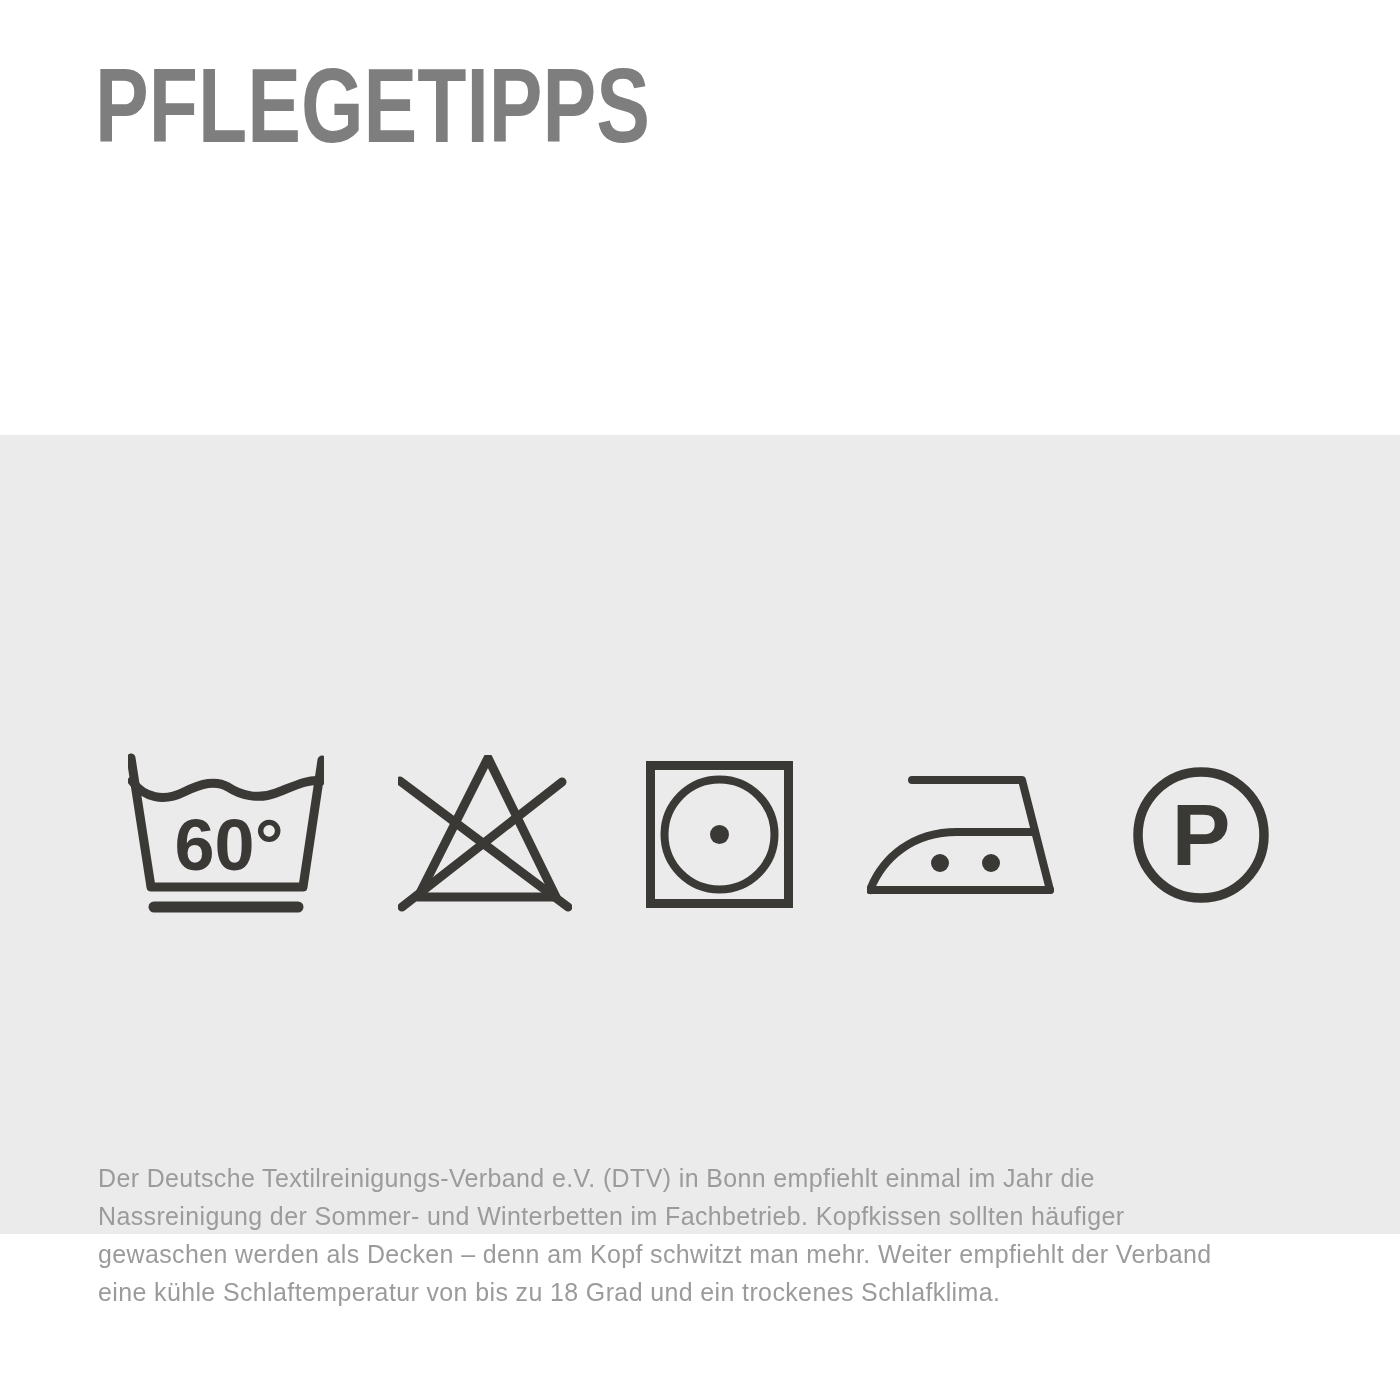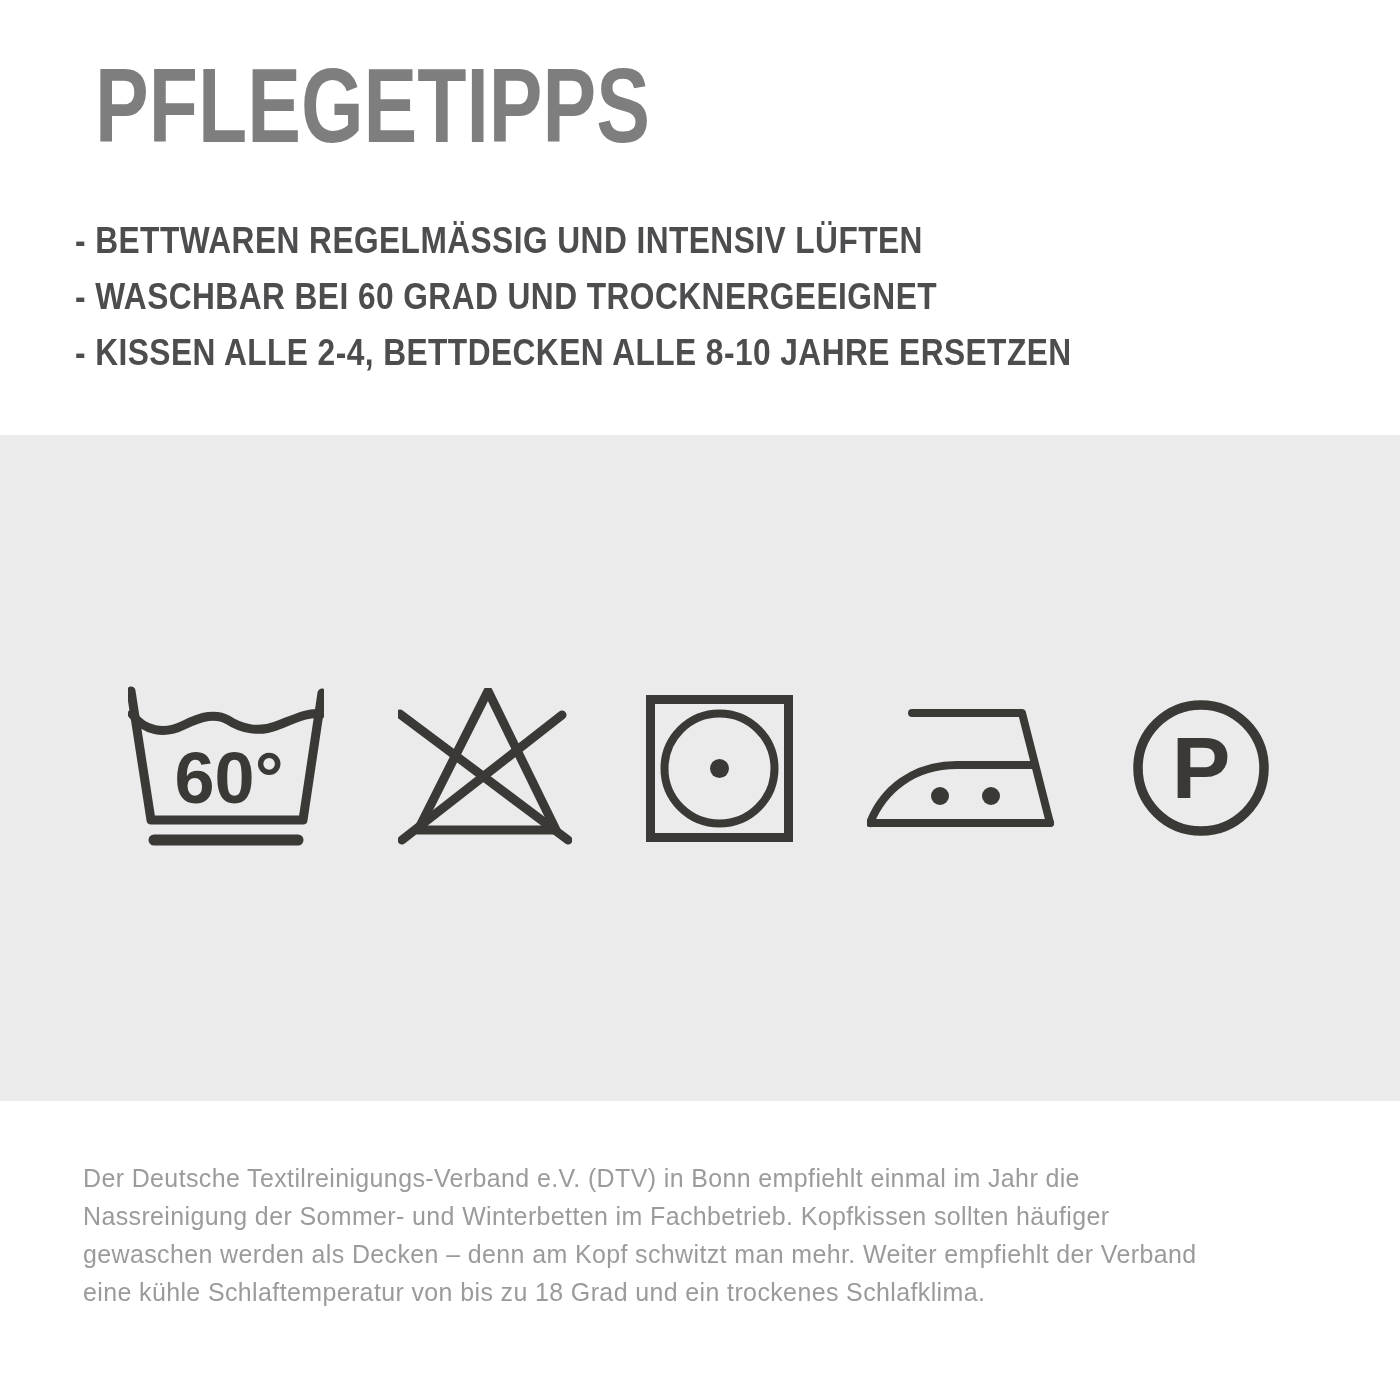--- a/index.html
+++ b/index.html
@@ -44,60 +44,55 @@
     color: var(--tips-color);
     letter-spacing: 0.5px;
     transform: scaleX(0.88);
     transform-origin: left top;
     white-space: nowrap;
   }
 
   .band {
     position: absolute;
     left: 0; top: 435px;
-    width: 1400px; height: 666px;
+    width: 1400px; height: 799px;
     background: var(--band-background);
     display: flex;
     align-items: center;
     justify-content: space-between;
     padding: 0 127px 0 128px;
   }
   .care-icon { color: var(--icon-color); display: block; }
   .care-icon text {
     font-family: "Liberation Sans", sans-serif;
     font-weight: bold;
     fill: currentColor;
   }
 
   .footer {
     position: absolute;
-    left: 83px; top: 1159px;
+    left: 98px; top: 1159px;
   }
   .footer-line {
     font-size: 26px;
     line-height: 38px;
     color: var(--footer-color);
     letter-spacing: 0.4px;
     transform: scaleX(0.96);
     transform-origin: left top;
     white-space: nowrap;
   }
 </style>
 </head>
 <body>
 
 <div class="page">
 
   <h1 class="title">PFLEGETIPPS</h1>
 
-  <div class="tips">
-    <div class="tip-line">- BETTWAREN REGELMÄSSIG UND INTENSIV LÜFTEN</div>
-    <div class="tip-line">- WASCHBAR BEI 60 GRAD UND TROCKNERGEEIGNET</div>
-    <div class="tip-line">- KISSEN ALLE 2-4, BETTDECKEN ALLE 8-10 JAHRE ERSETZEN</div>
-  </div>
 
   <div class="band">
 
     <svg class="care-icon" width="196" height="164" viewBox="0 0 196 164" fill="none" stroke="currentColor" stroke-width="9" stroke-linecap="round" stroke-linejoin="round">
       <path d="M3,5 L23,134 L175,134 L194,7"></path>
       <path d="M4,28 C16,45 36,49 56,39 C74,30 88,27 100,34 C112,42 130,47 148,40 C164,34 182,25 193,28"></path>
       <line x1="26" y1="154" x2="170" y2="154" stroke-width="11"></line>
       <text x="101" y="117" font-size="72" text-anchor="middle" stroke="none">60°</text>
     </svg>
 

